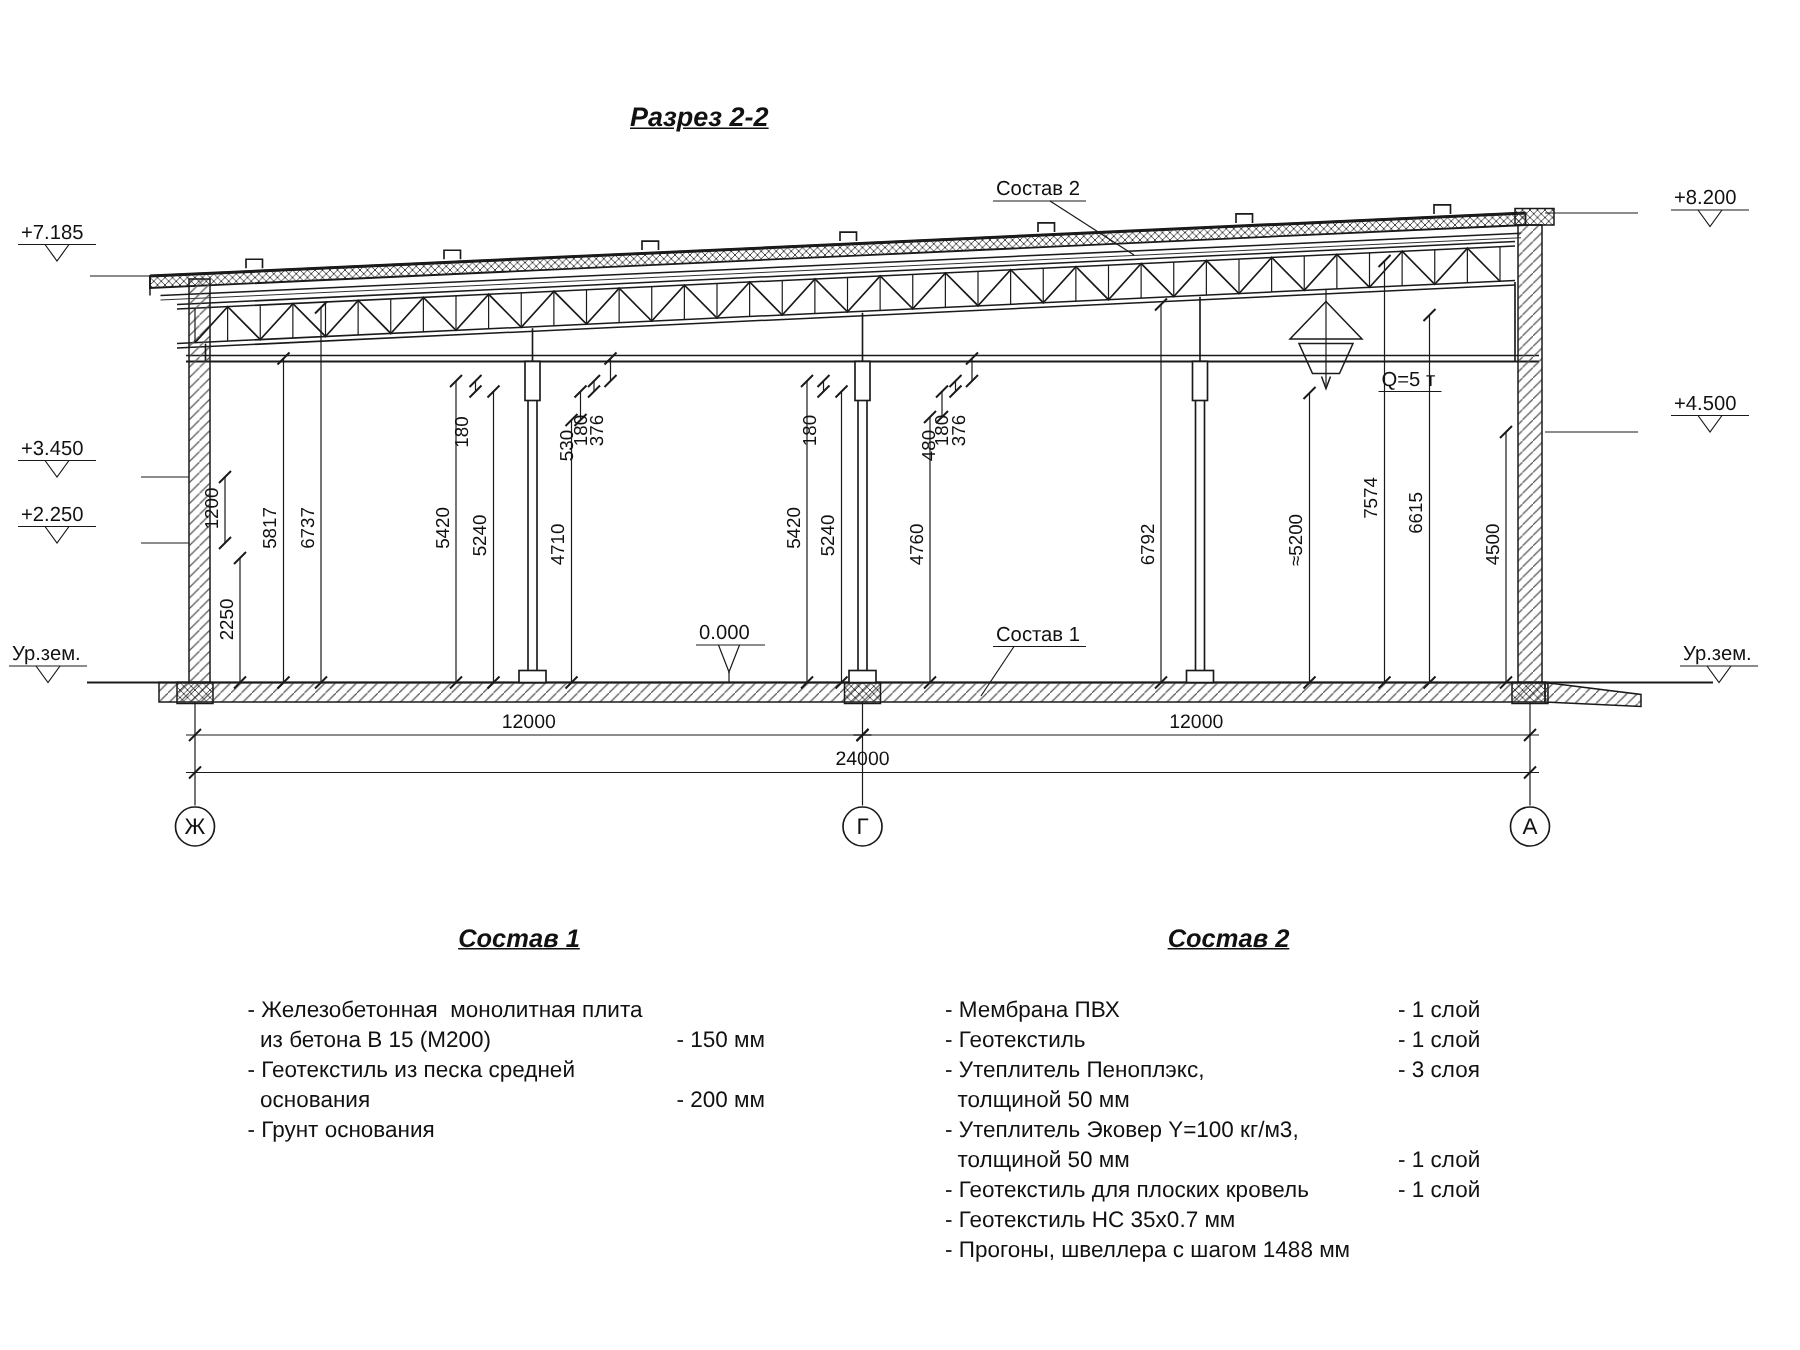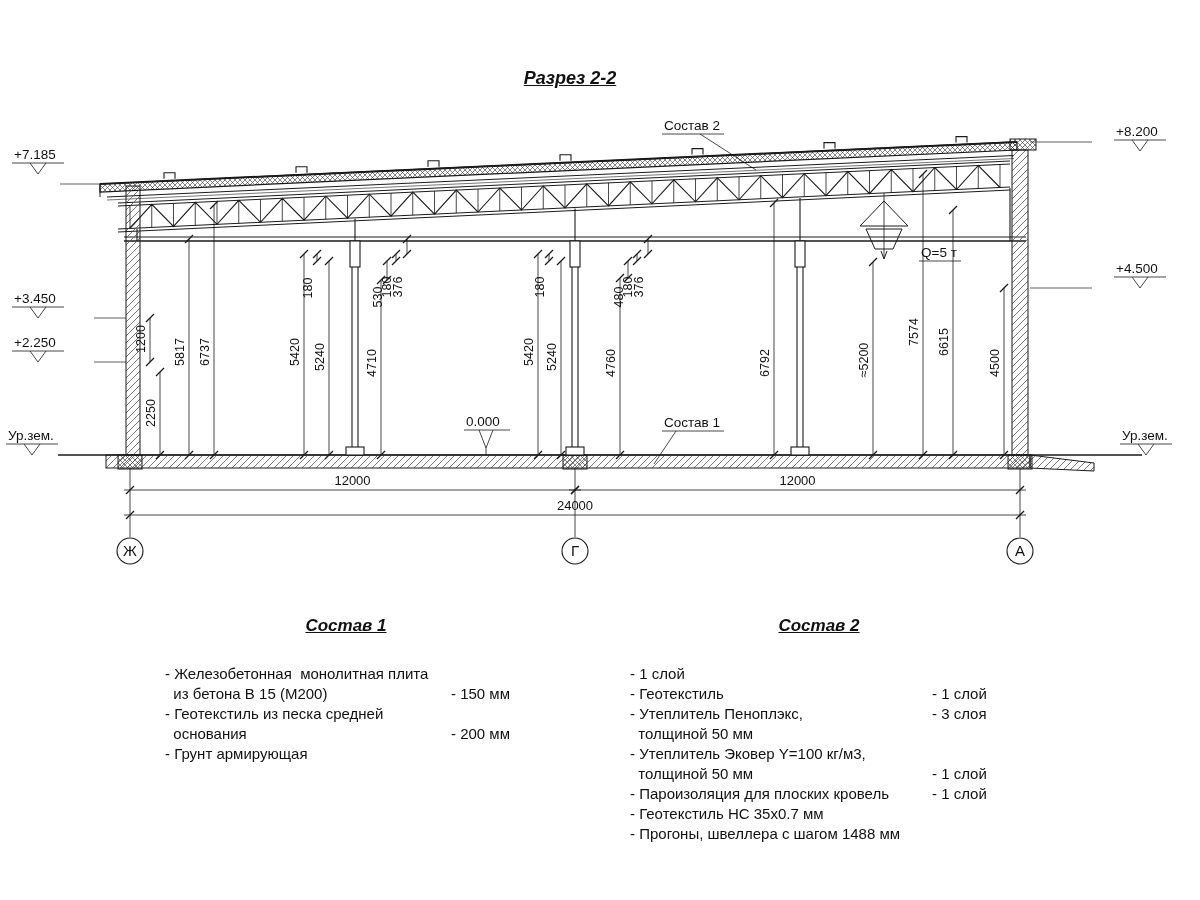--- a/index.html
+++ b/index.html
@@ -1,19 +1,19 @@
 <!DOCTYPE html>
 <html><head>
 <meta charset="utf-8">
 <style>
   *{margin:0;padding:0;box-sizing:border-box}
   html,body{width:1200px;height:900px;background:#ffffff;}
   body{font-family:"Liberation Sans",sans-serif;color:#111;position:relative;overflow:hidden}
   .page{position:absolute;inset:0}
-  .title{position:absolute;top:68px;left:420px;width:300px;text-align:center;
+  .title{position:absolute;top:68px;left:420px;width:300px;
          font-style:italic;font-weight:bold;font-size:18px;text-decoration:underline}
   #dwg{position:absolute;top:0;left:0}
   .legend{position:absolute;top:616px}
   .legend1{left:165px;width:362px}
   .legend2{left:630px;width:378px}
   .lhead{text-align:center;font-style:italic;font-weight:bold;font-size:17px;
          text-decoration:underline;margin-bottom:28px}
   .lrow{display:flex;font-size:15px;line-height:20px;white-space:pre}
   .lrow .t{flex:1}
   .lrow .v{width:76px}
@@ -325,33 +325,33 @@
       </g>
   </svg>
 
   <div class="legend legend1">
     <div class="lhead">Состав 1</div>
     <div id="l1rows">
         <div class="lrow"><span class="t">- Железобетонная  монолитная плита</span><span class="v"></span></div>
         <div class="lrow"><span class="t">  из бетона В 15 (М200)</span><span class="v">- 150 мм</span></div>
         <div class="lrow"><span class="t">- Геотекстиль из песка средней</span><span class="v"></span></div>
         <div class="lrow"><span class="t">  основания</span><span class="v">- 200 мм</span></div>
-        <div class="lrow"><span class="t">- Грунт армирующая</span><span class="v"></span></div>
+        <div class="lrow"><span class="t">- Грунт основания</span><span class="v"></span></div>
       </div>
   </div>
 
   <div class="legend legend2">
     <div class="lhead">Состав 2</div>
     <div id="l2rows">
-        <div class="lrow"><span class="v">- 1 слой</span></div>
+        <div class="lrow"><span class="t">- Мембрана ПВХ</span><span class="v">- 1 слой</span></div>
         <div class="lrow"><span class="t">- Геотекстиль</span><span class="v">- 1 слой</span></div>
         <div class="lrow"><span class="t">- Утеплитель Пеноплэкс,</span><span class="v">- 3 слоя</span></div>
         <div class="lrow"><span class="t">  толщиной 50 мм</span><span class="v"></span></div>
         <div class="lrow"><span class="t">- Утеплитель Эковер Y=100 кг/м3,</span><span class="v"></span></div>
         <div class="lrow"><span class="t">  толщиной 50 мм</span><span class="v">- 1 слой</span></div>
-        <div class="lrow"><span class="t">- Пароизоляция для плоских кровель</span><span class="v">- 1 слой</span></div>
+        <div class="lrow"><span class="t">- Геотекстиль для плоских кровель</span><span class="v">- 1 слой</span></div>
         <div class="lrow"><span class="t">- Геотекстиль НС 35х0.7 мм</span><span class="v"></span></div>
         <div class="lrow"><span class="t">- Прогоны, швеллера с шагом 1488 мм</span><span class="v"></span></div>
         <div class="lrow"><span class="v"></span></div>
       </div>
   </div>
 
 </div>
 
 </body></html>

